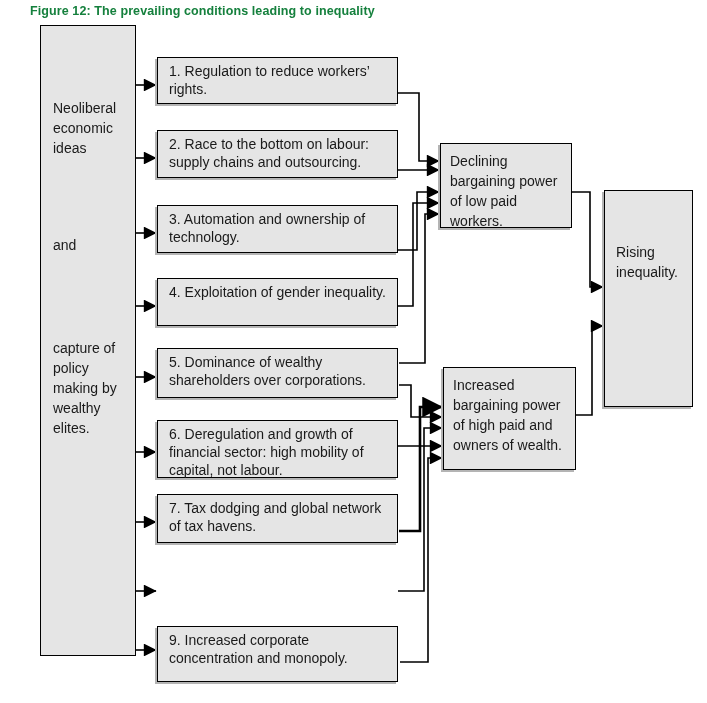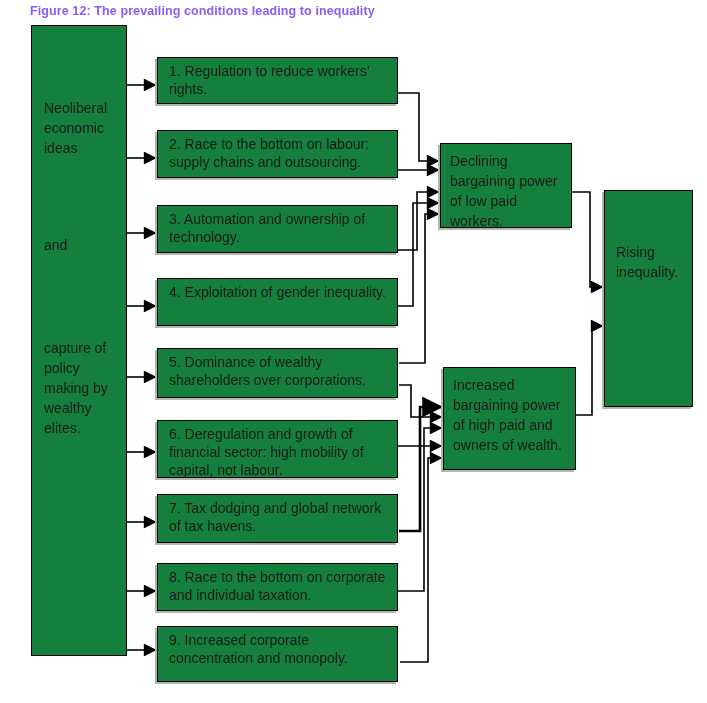--- a/index.html
+++ b/index.html
@@ -6,39 +6,39 @@
   .canvas{
     position:relative;
     width:707px;height:703px;
     background:#ffffff;
     font-family:"Liberation Sans","DejaVu Sans",sans-serif;
     color:#1a1a1a;
     overflow:hidden;
   }
   .title{
     position:absolute;left:30px;top:4px;
-    font-size:12.5px;font-weight:bold;color:#8b5cf6;
+    font-size:12.5px;font-weight:bold;color:#15803d;
     letter-spacing:.1px;
   }
   .nodebox{
     position:absolute;
     border:1.6px solid #000;
-    background:#15803d;
+    background:#e5e5e5;
     box-sizing:border-box;
     font-size:14px;
     line-height:1.3;
   }
   .shadowed{box-shadow:-2px 2px 0 0 #b4b4b4;}
   .cause{
     left:157px;width:241px;
     padding:4px 9px 0 11px;
   }
   .hub{padding:8px 7px 0 9px;line-height:1.42;}
   .source{
-    left:31px;top:25px;width:96px;height:631px;
+    left:40px;top:25px;width:96px;height:631px;
     line-height:1.42;
   }
   .source p{position:absolute;left:12px;margin:0;width:78px;}
   .outcome-text{position:absolute;left:11px;top:52px;width:74px;line-height:1.42;}
   svg.wires{position:absolute;left:0;top:0;}
 </style>
 </head>
 <body>
 
 <div class="canvas">
@@ -80,21 +80,20 @@
     <p style="top:313px">capture of policy making by wealthy elites.</p>
   </div>
 
   <div class="nodebox cause shadowed" style="top:57px;height:47px;">1. Regulation to reduce workers’ rights.</div>
   <div class="nodebox cause shadowed" style="top:130px;height:48px;">2. Race to the bottom on labour: supply chains and outsourcing.</div>
   <div class="nodebox cause shadowed" style="top:205px;height:48px;">3. Automation and ownership of technology.</div>
   <div class="nodebox cause shadowed" style="top:278px;height:48px;">4. Exploitation of gender inequality.</div>
   <div class="nodebox cause shadowed" style="top:348px;height:50px;">5. Dominance of wealthy shareholders over corporations.</div>
   <div class="nodebox cause shadowed" style="top:420px;height:58px;">6. Deregulation and growth of financial sector: high mobility of capital, not labour.</div>
   <div class="nodebox cause shadowed" style="top:494px;height:49px;">7. Tax dodging and global network of tax havens.</div>
-  <div class="nodebox cause shadowed" style="top:563px;height:48px;">8. Race to the bottom on corporate and individual taxation.</div>
   <div class="nodebox cause shadowed" style="top:626px;height:56px;">9. Increased corporate concentration and monopoly.</div>
 
   <div class="nodebox hub shadowed" style="left:440px;top:143px;width:132px;height:85px;">Declining bargaining power of low paid workers.</div>
   <div class="nodebox shadowed" style="left:604px;top:190px;width:89px;height:217px;">
     <div class="outcome-text">Rising inequality.</div>
   </div>
 
   <div class="nodebox hub shadowed" style="left:443px;top:367px;width:133px;height:103px;">Increased bargaining power of high paid and owners of wealth.</div>
 
 </div>

